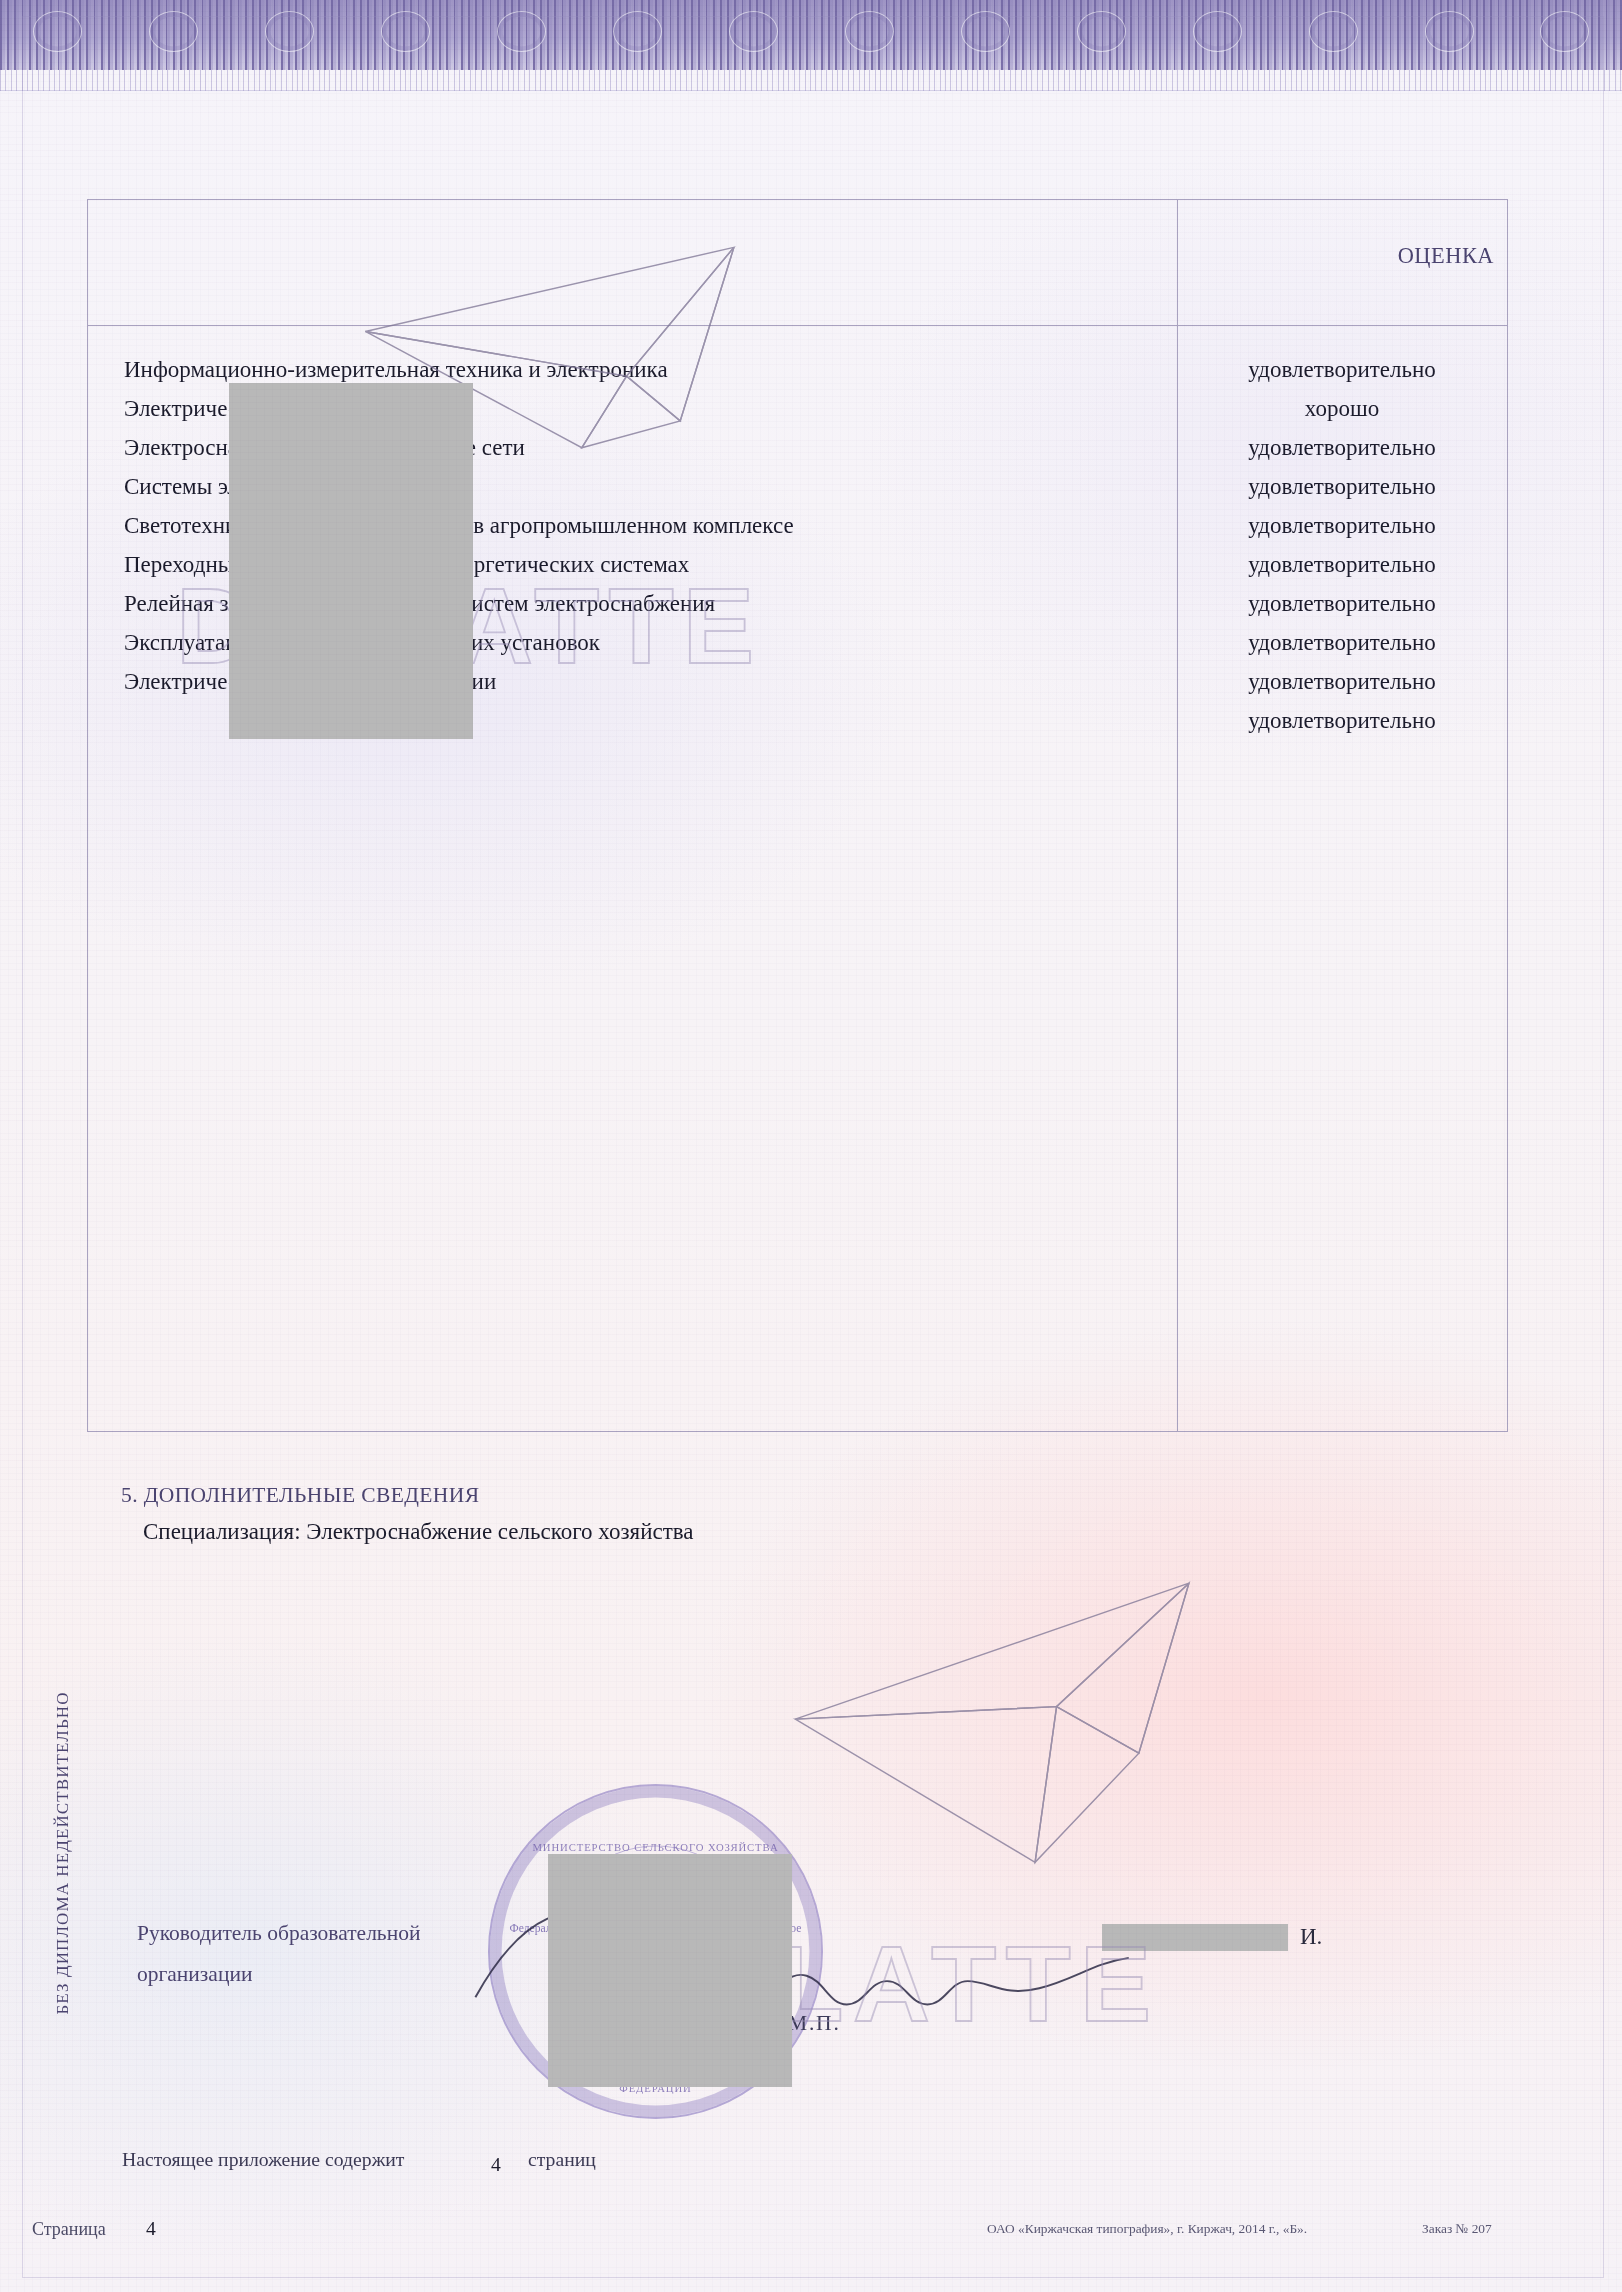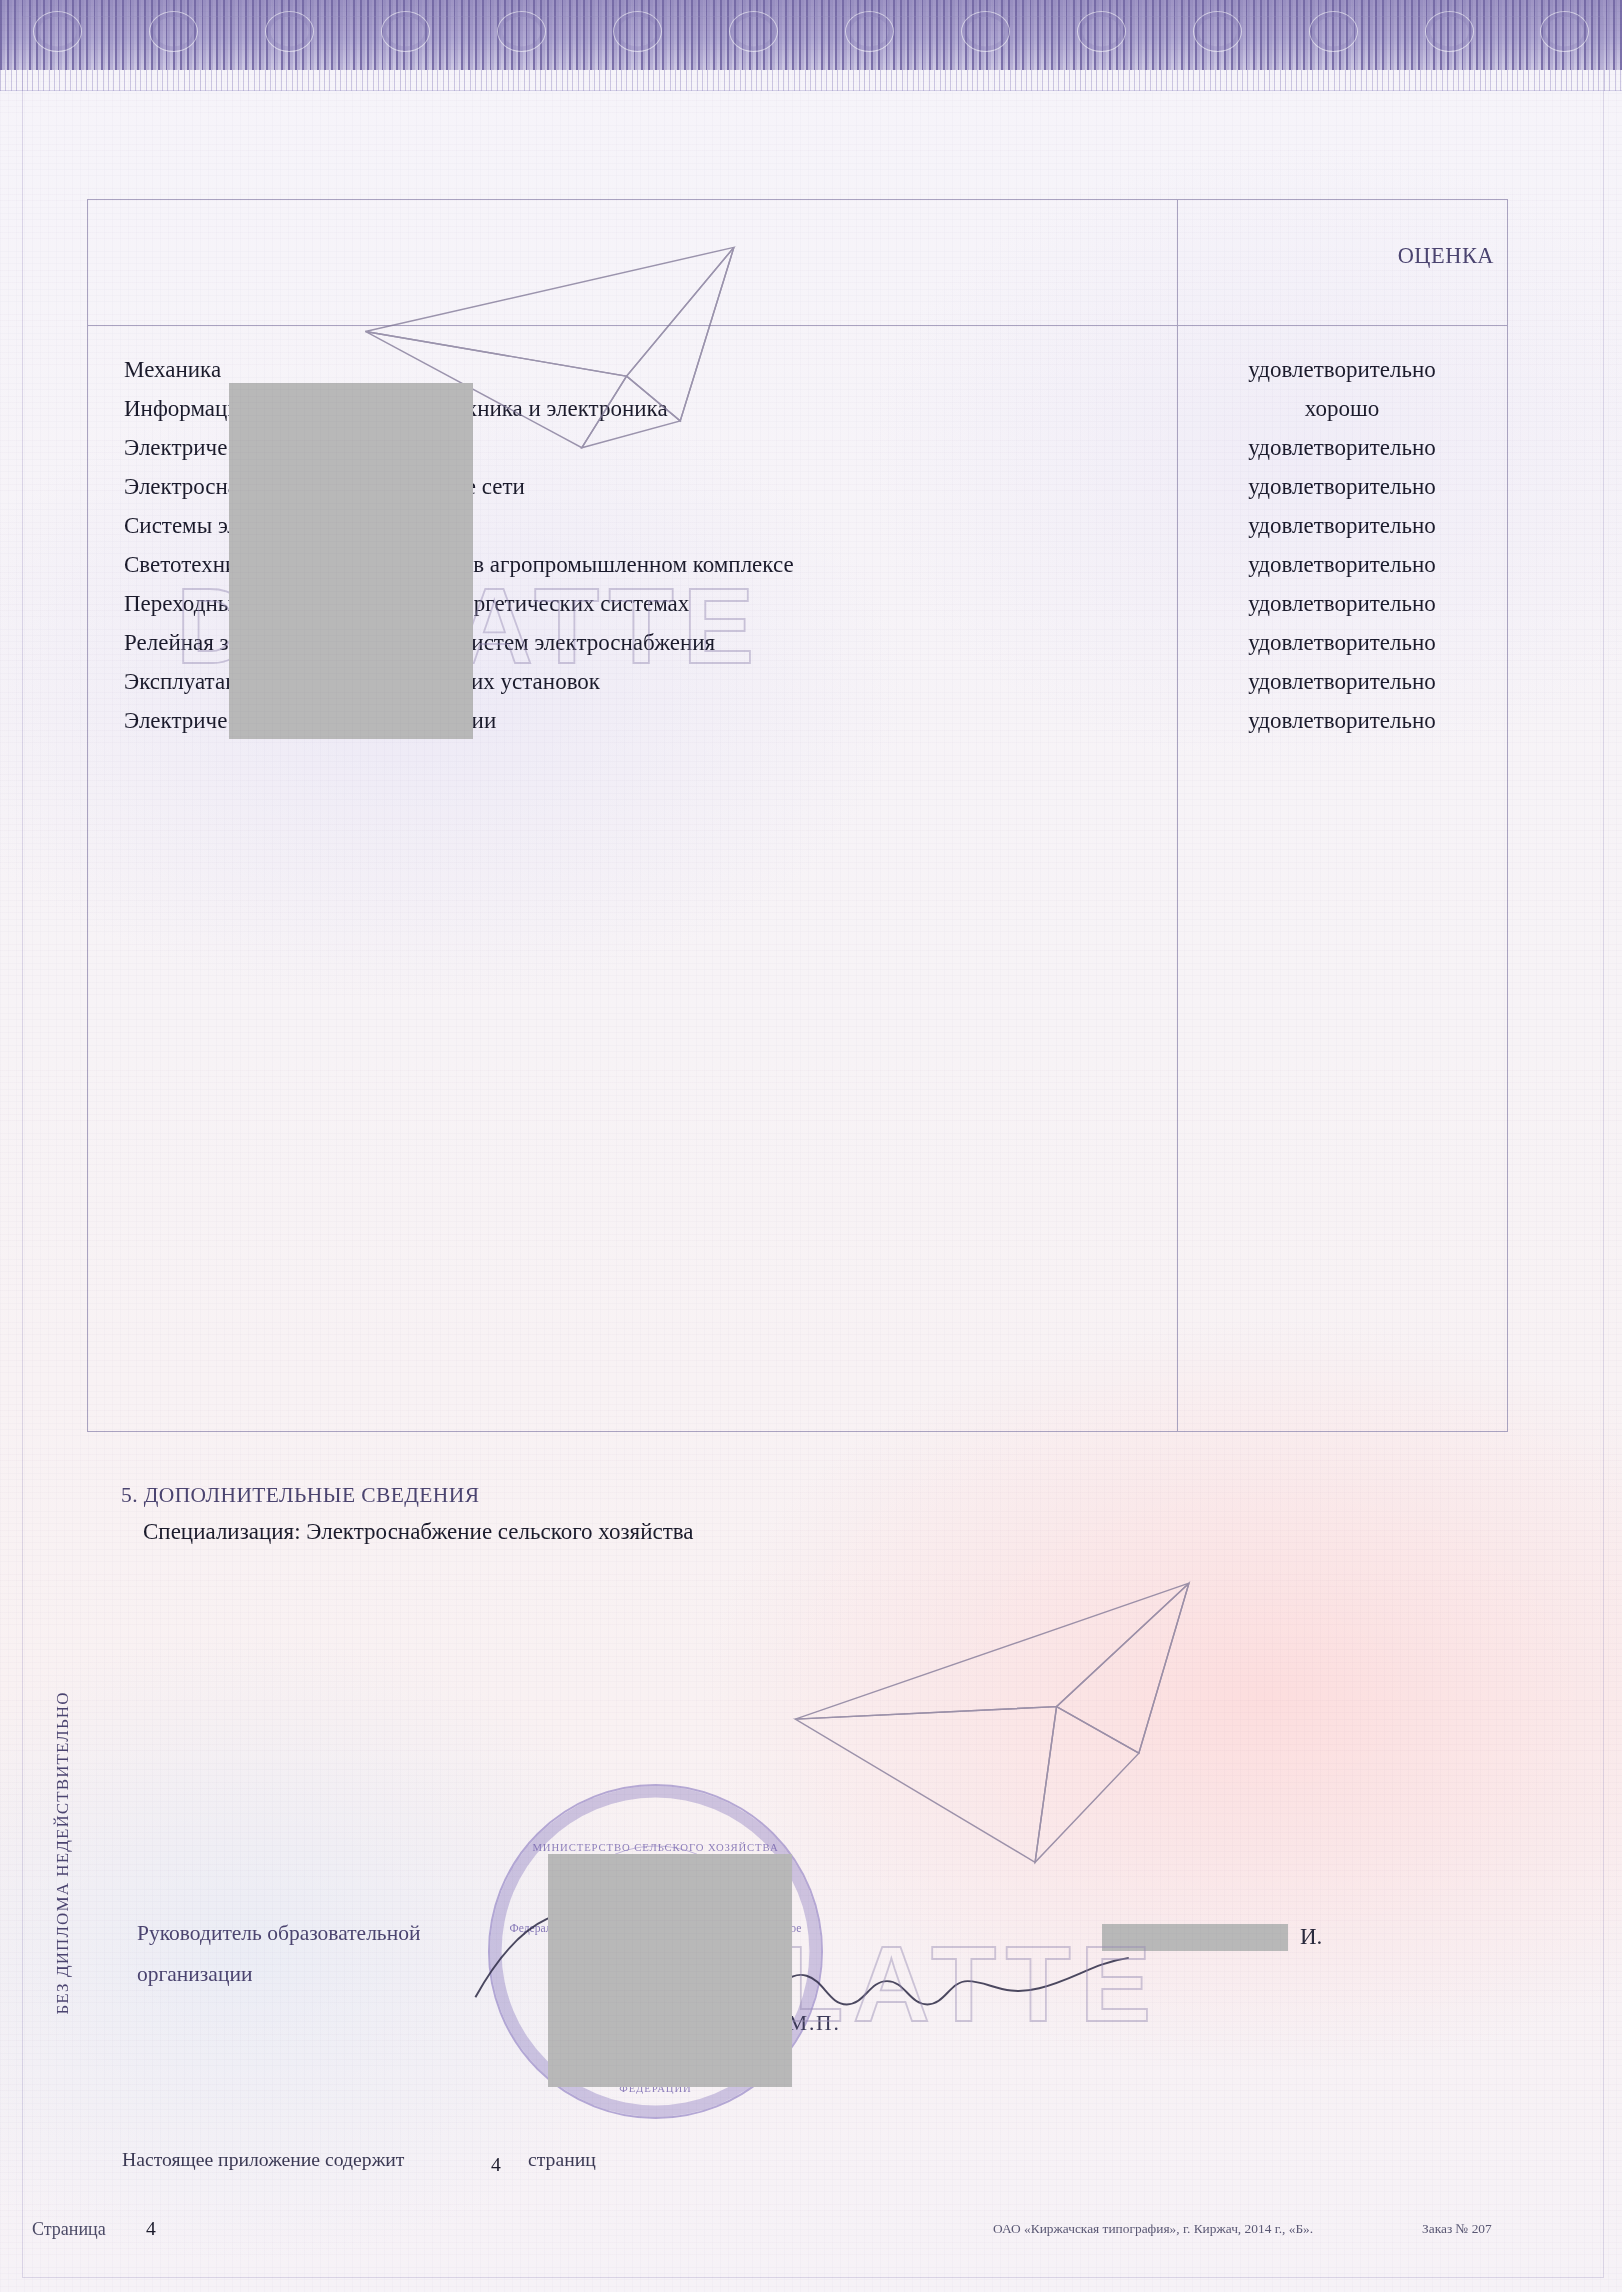--- a/index.html
+++ b/index.html
@@ -269,21 +269,20 @@
     position: absolute;
     left: 146px; top: 2217px;
     font-size: 19.7px;
     color: #1b1b2c;
   }
   .footer-printer {
     position: absolute;
     left: 987px; top: 2221px;
     font-size: 13.4px;
     color: #5a5874;
-    margin-left: 6px;
   }
   .footer-order {
     position: absolute;
     left: 1422px; top: 2221px;
     font-size: 13.4px;
     color: #5a5874;
   }
 
   
   .side-text {
@@ -352,21 +351,20 @@
 
   <div class="side-text">БЕЗ ДИПЛОМА НЕДЕЙСТВИТЕЛЬНО</div>
 
   <div class="table">
     <div class="vline"></div>
     <div class="hline"></div>
 
     <div class="hdr-mark">ОЦЕНКА</div>
 
     <div class="rows">
-      <div class="row">Механика</div>
       <div class="row">Информационно-измерительная техника и электроника</div>
       <div class="row">Электрические машины</div>
       <div class="row">Электроснабжение и электрические сети</div>
       <div class="row">Системы электроснабжения</div>
       <div class="row">Светотехника и электротехнология в агропромышленном комплексе</div>
       <div class="row">Переходные процессы в электроэнергетических системах</div>
       <div class="row">Релейная защита и автоматизация систем электроснабжения</div>
       <div class="row">Эксплуатация электроэнергетических установок</div>
       <div class="row">Электрические станции и подстанции</div>
     </div>

